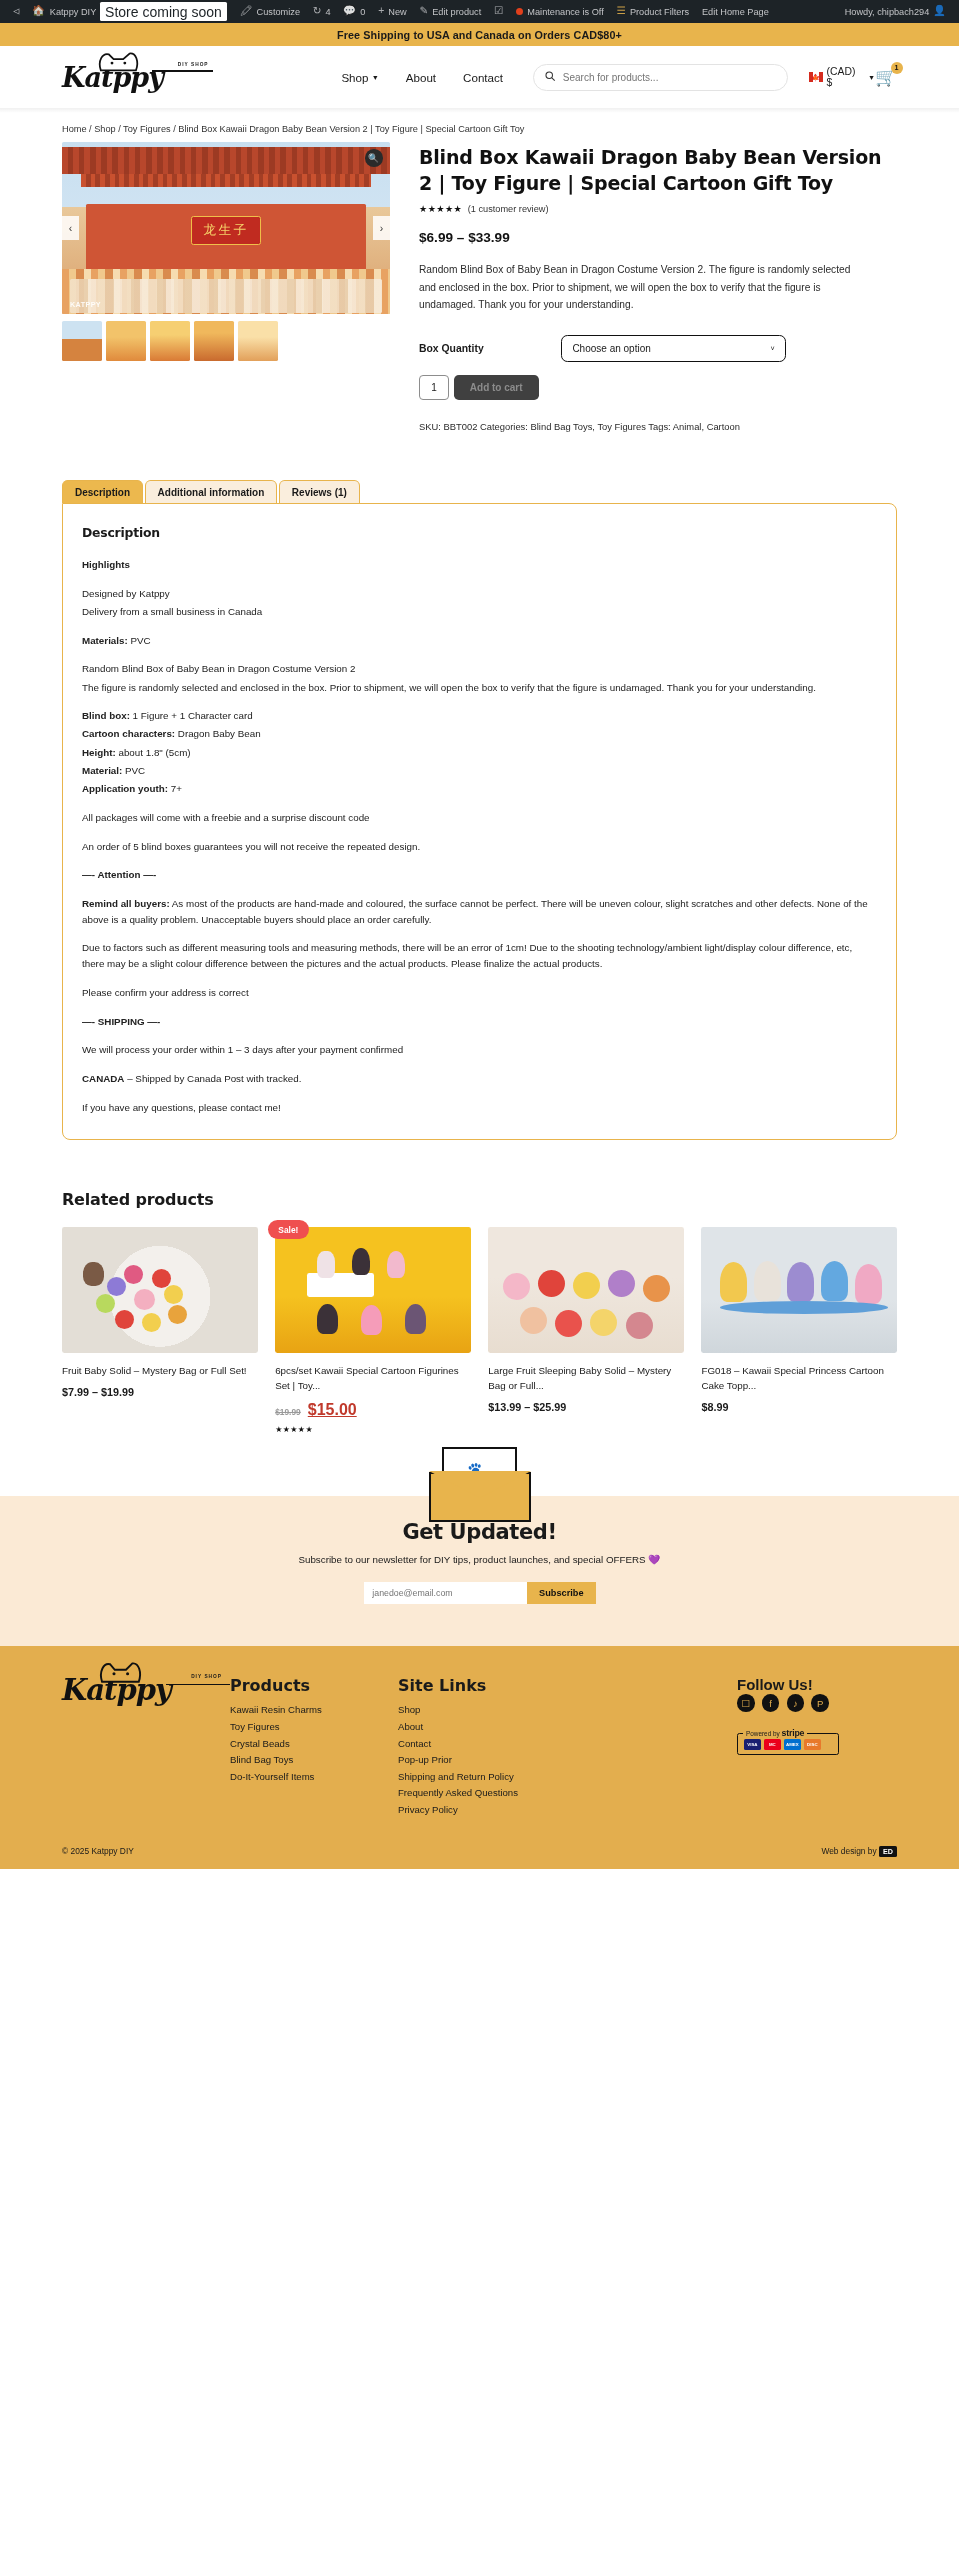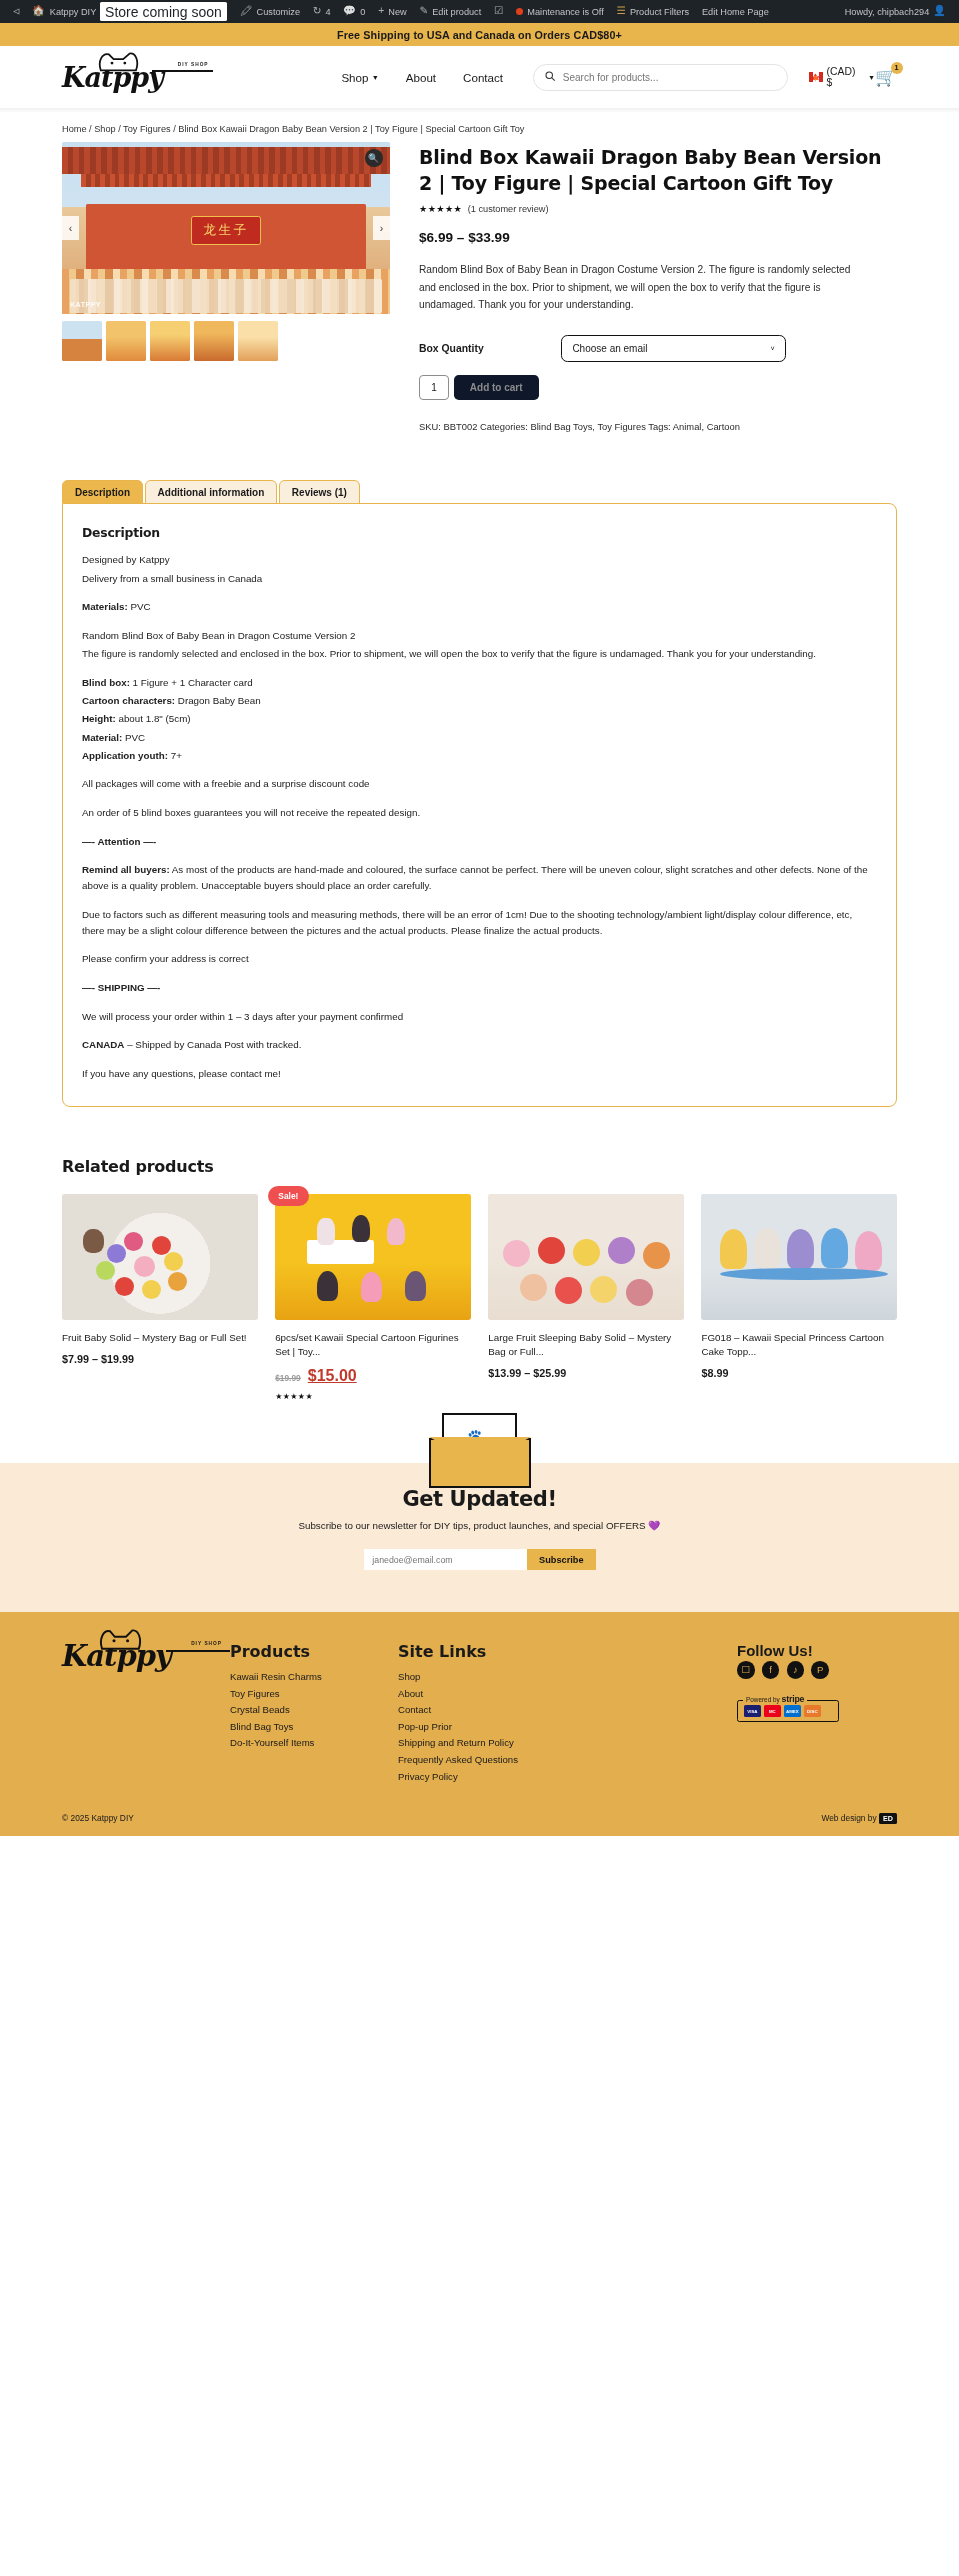--- a/index.html
+++ b/index.html
@@ -116,21 +116,21 @@
   .var-label { font-size: 10.4px; font-weight: 700; width: 142px; }
   .select {
     width: 225px; height: 27px; border: 0.8px solid #111; border-radius: 6.4px;
     display: flex; align-items: center; justify-content: space-between; padding: 0 10.4px;
     font-size: 10px; color: #1a1a1a; background: #fff;
   }
   .cart-row { display: flex; gap: 4.8px; margin-top: 12.8px; align-items: stretch; }
   .qty { width: 30px; height: 25.6px; border: 0.8px solid #8d8d8d; border-radius: 4px;
     display: flex; align-items: center; justify-content: center; font-size: 10px; }
   .addcart {
-    background: #0f172a; color: #8c8c8c; border: 0; border-radius: 4.8px; padding: 0 16px;
+    background: #404040; color: #8c8c8c; border: 0; border-radius: 4.8px; padding: 0 16px;
     font-size: 10px; font-weight: 700; cursor: default; font-family: "Liberation Sans", sans-serif;
   }
   .meta { font-size: 9.4px; color: #2b2b2b; margin-top: 21px; }
 
   
   .tabs-wrap { padding: 0 62px; margin-top: 48px; }
   .tabs { display: flex; gap: 1.6px; position: relative; z-index: 2; }
   .tab {
     padding: 5.6px 12px; font-size: 10px; font-weight: 700; border: 0.8px solid #e8b44c;
     border-bottom: 0; border-radius: 5.6px 5.6px 0 0; background: #faeedd; color: #1a1a1a;
@@ -357,21 +357,21 @@
     <div class="stars-row">
       <span class="stars">★★★★★</span>
       <span class="review-link">(1 customer review)</span>
     </div>
     <div class="p-price">$6.99 – $33.99</div>
     <p class="p-desc">Random Blind Box of Baby Bean in Dragon Costume Version 2. The figure is randomly selected and enclosed in the box. Prior to shipment, we will open the box to verify that the figure is undamaged. Thank you for your understanding.</p>
 
     <div class="variation">
       <div class="var-label">Box Quantity</div>
       <div class="select">
-        <span>Choose an email</span>
+        <span>Choose an option</span>
         <span class="caret">˅</span>
       </div>
     </div>
 
     <div class="cart-row">
       <div class="qty">
         <span>1</span>
       </div>
       <button class="addcart">Add to cart</button>
     </div>
@@ -383,20 +383,21 @@
 <div class="tabs-wrap">
   <div class="tabs">
     <div class="tab active">Description</div>
     <div class="tab">Additional information</div>
     <div class="tab">Reviews (1)</div>
   </div>
 
   <div class="panel">
     <h2>Description</h2>
 
+    <p style="margin-top:17.6px"><b>Highlights</b></p>
     <p>Designed by Katppy</p>
     <p class="tight">Delivery from a small business in Canada</p>
 
     <p><b>Materials:</b><span> PVC</span></p>
 
     <p>Random Blind Box of Baby Bean in Dragon Costume Version 2</p>
     <p class="tight">The figure is randomly selected and enclosed in the box. Prior to shipment, we will open the box to verify that the figure is undamaged. Thank you for your understanding.</p>
 
     <p><b>Blind box:</b><span> 1 Figure + 1 Character card</span></p>
     <p class="tight"><b>Cartoon characters:</b><span> Dragon Baby Bean</span></p>

